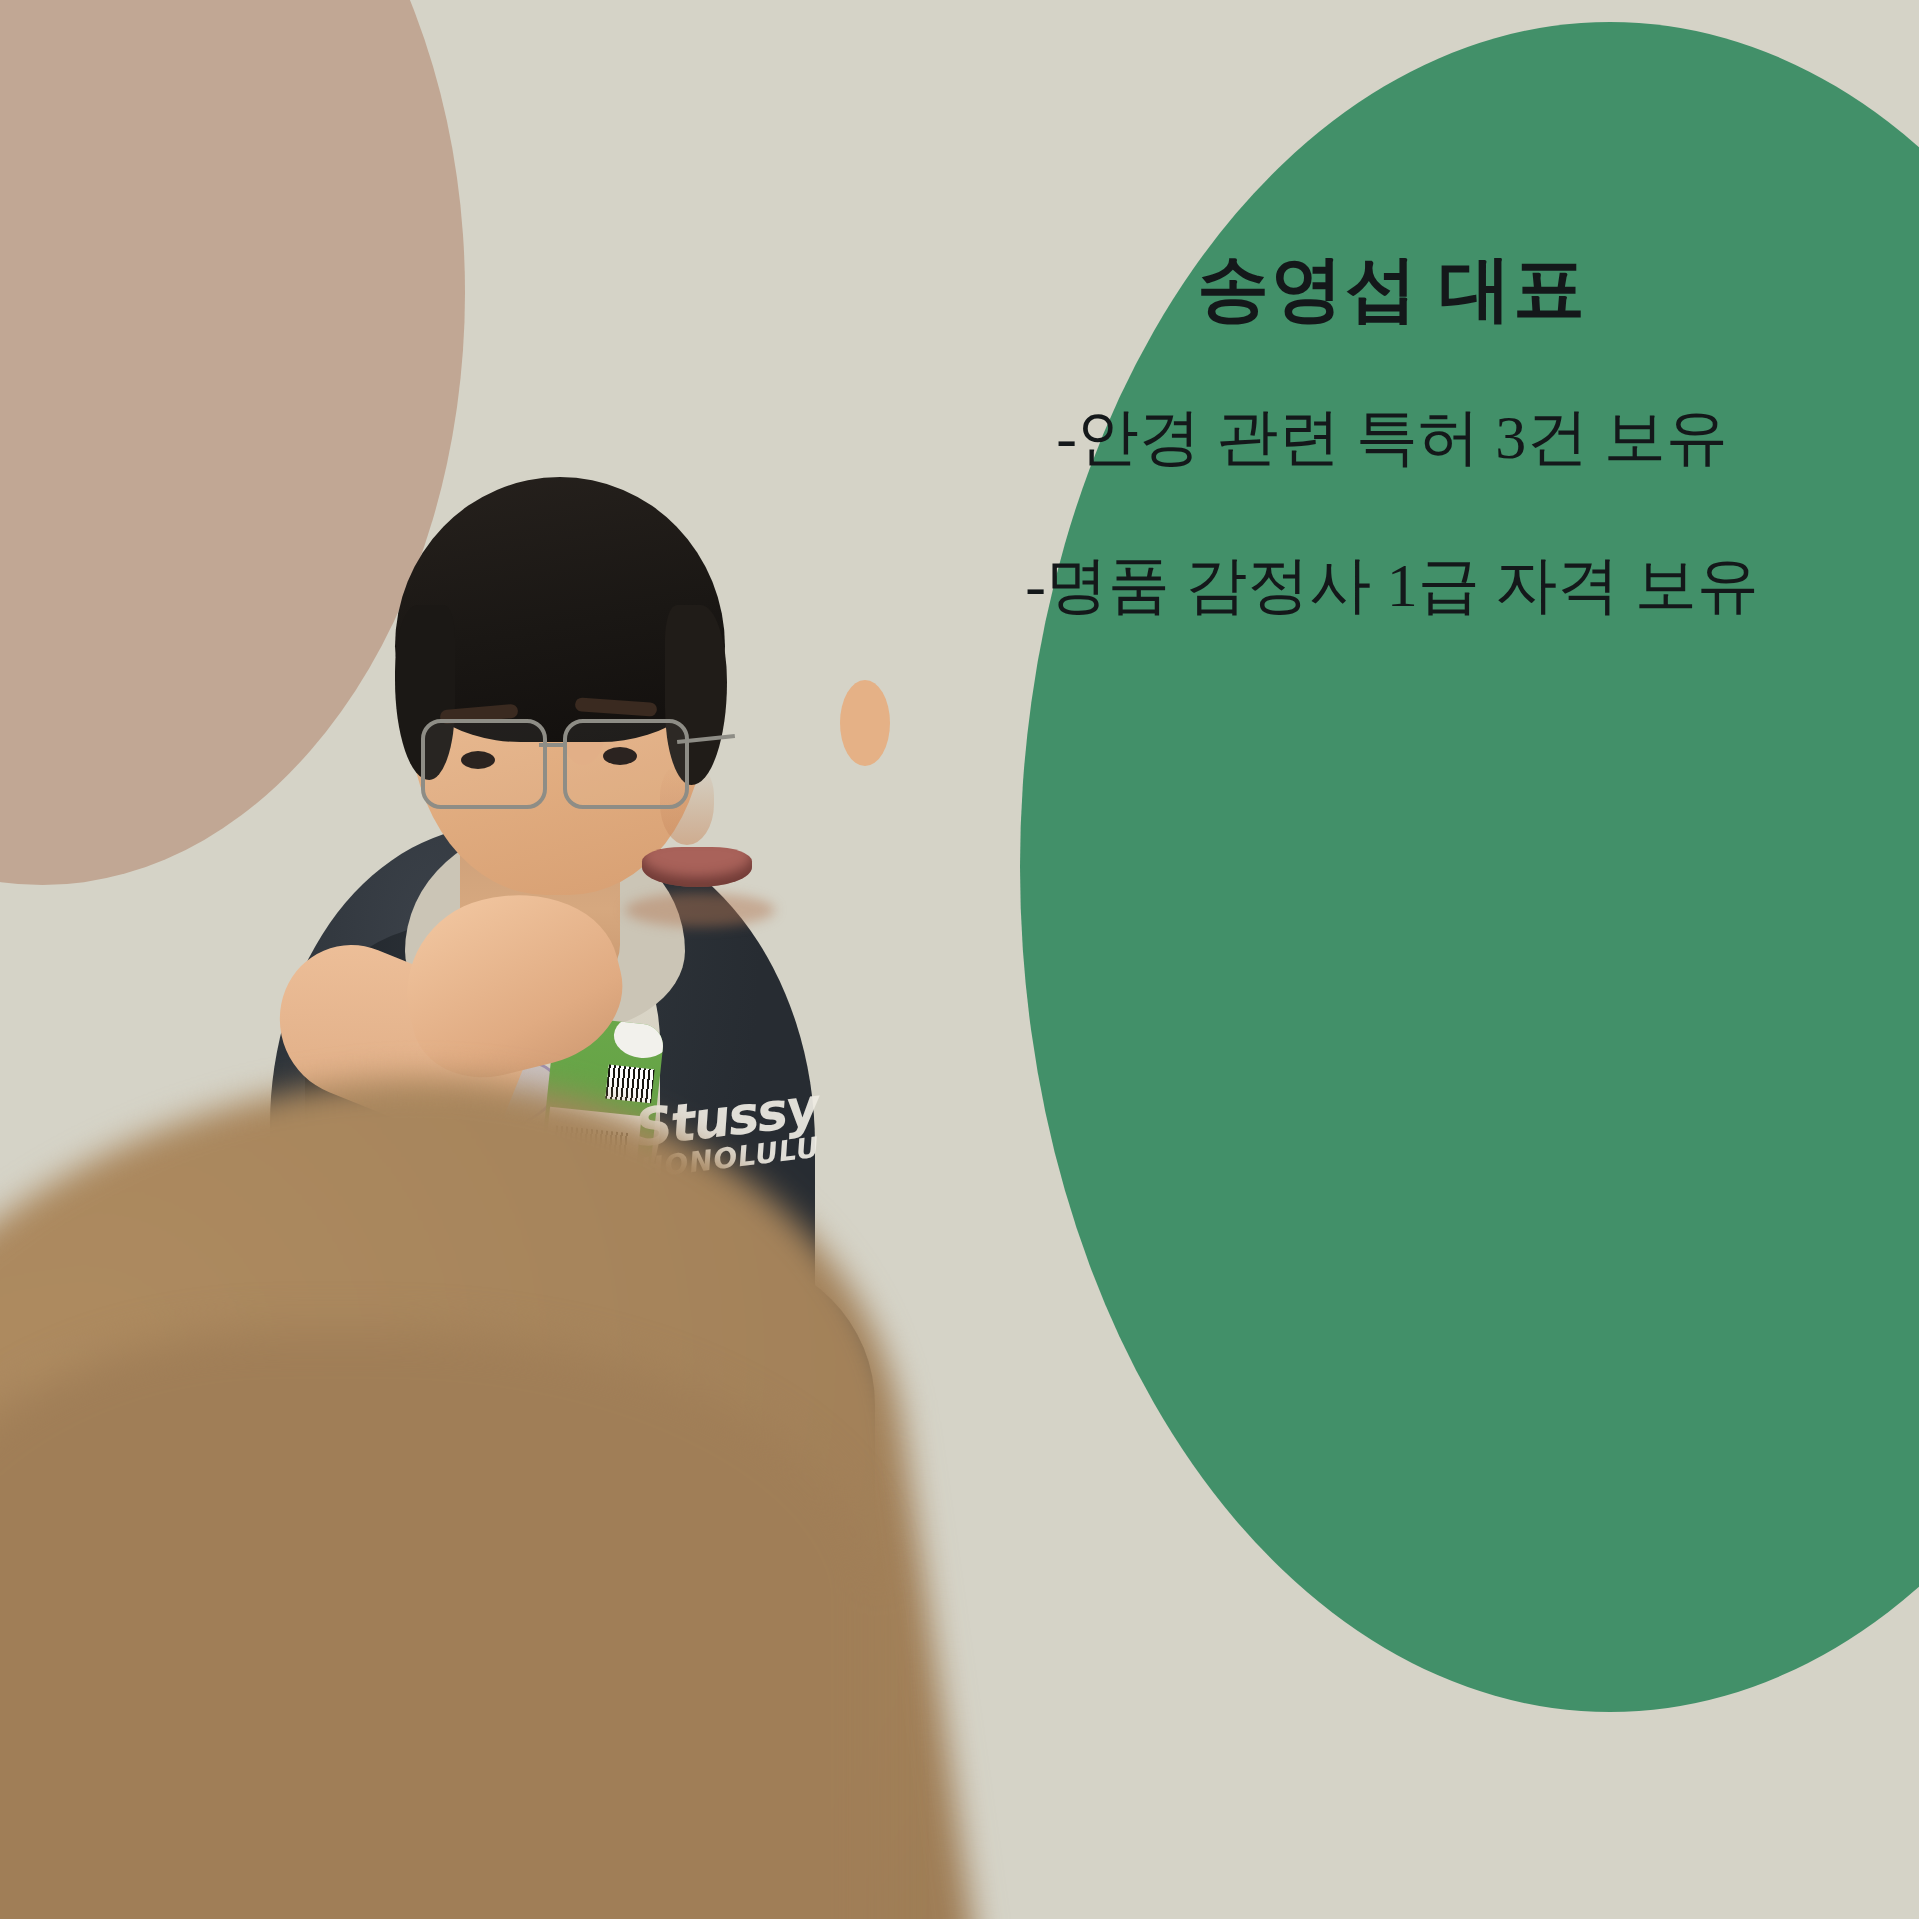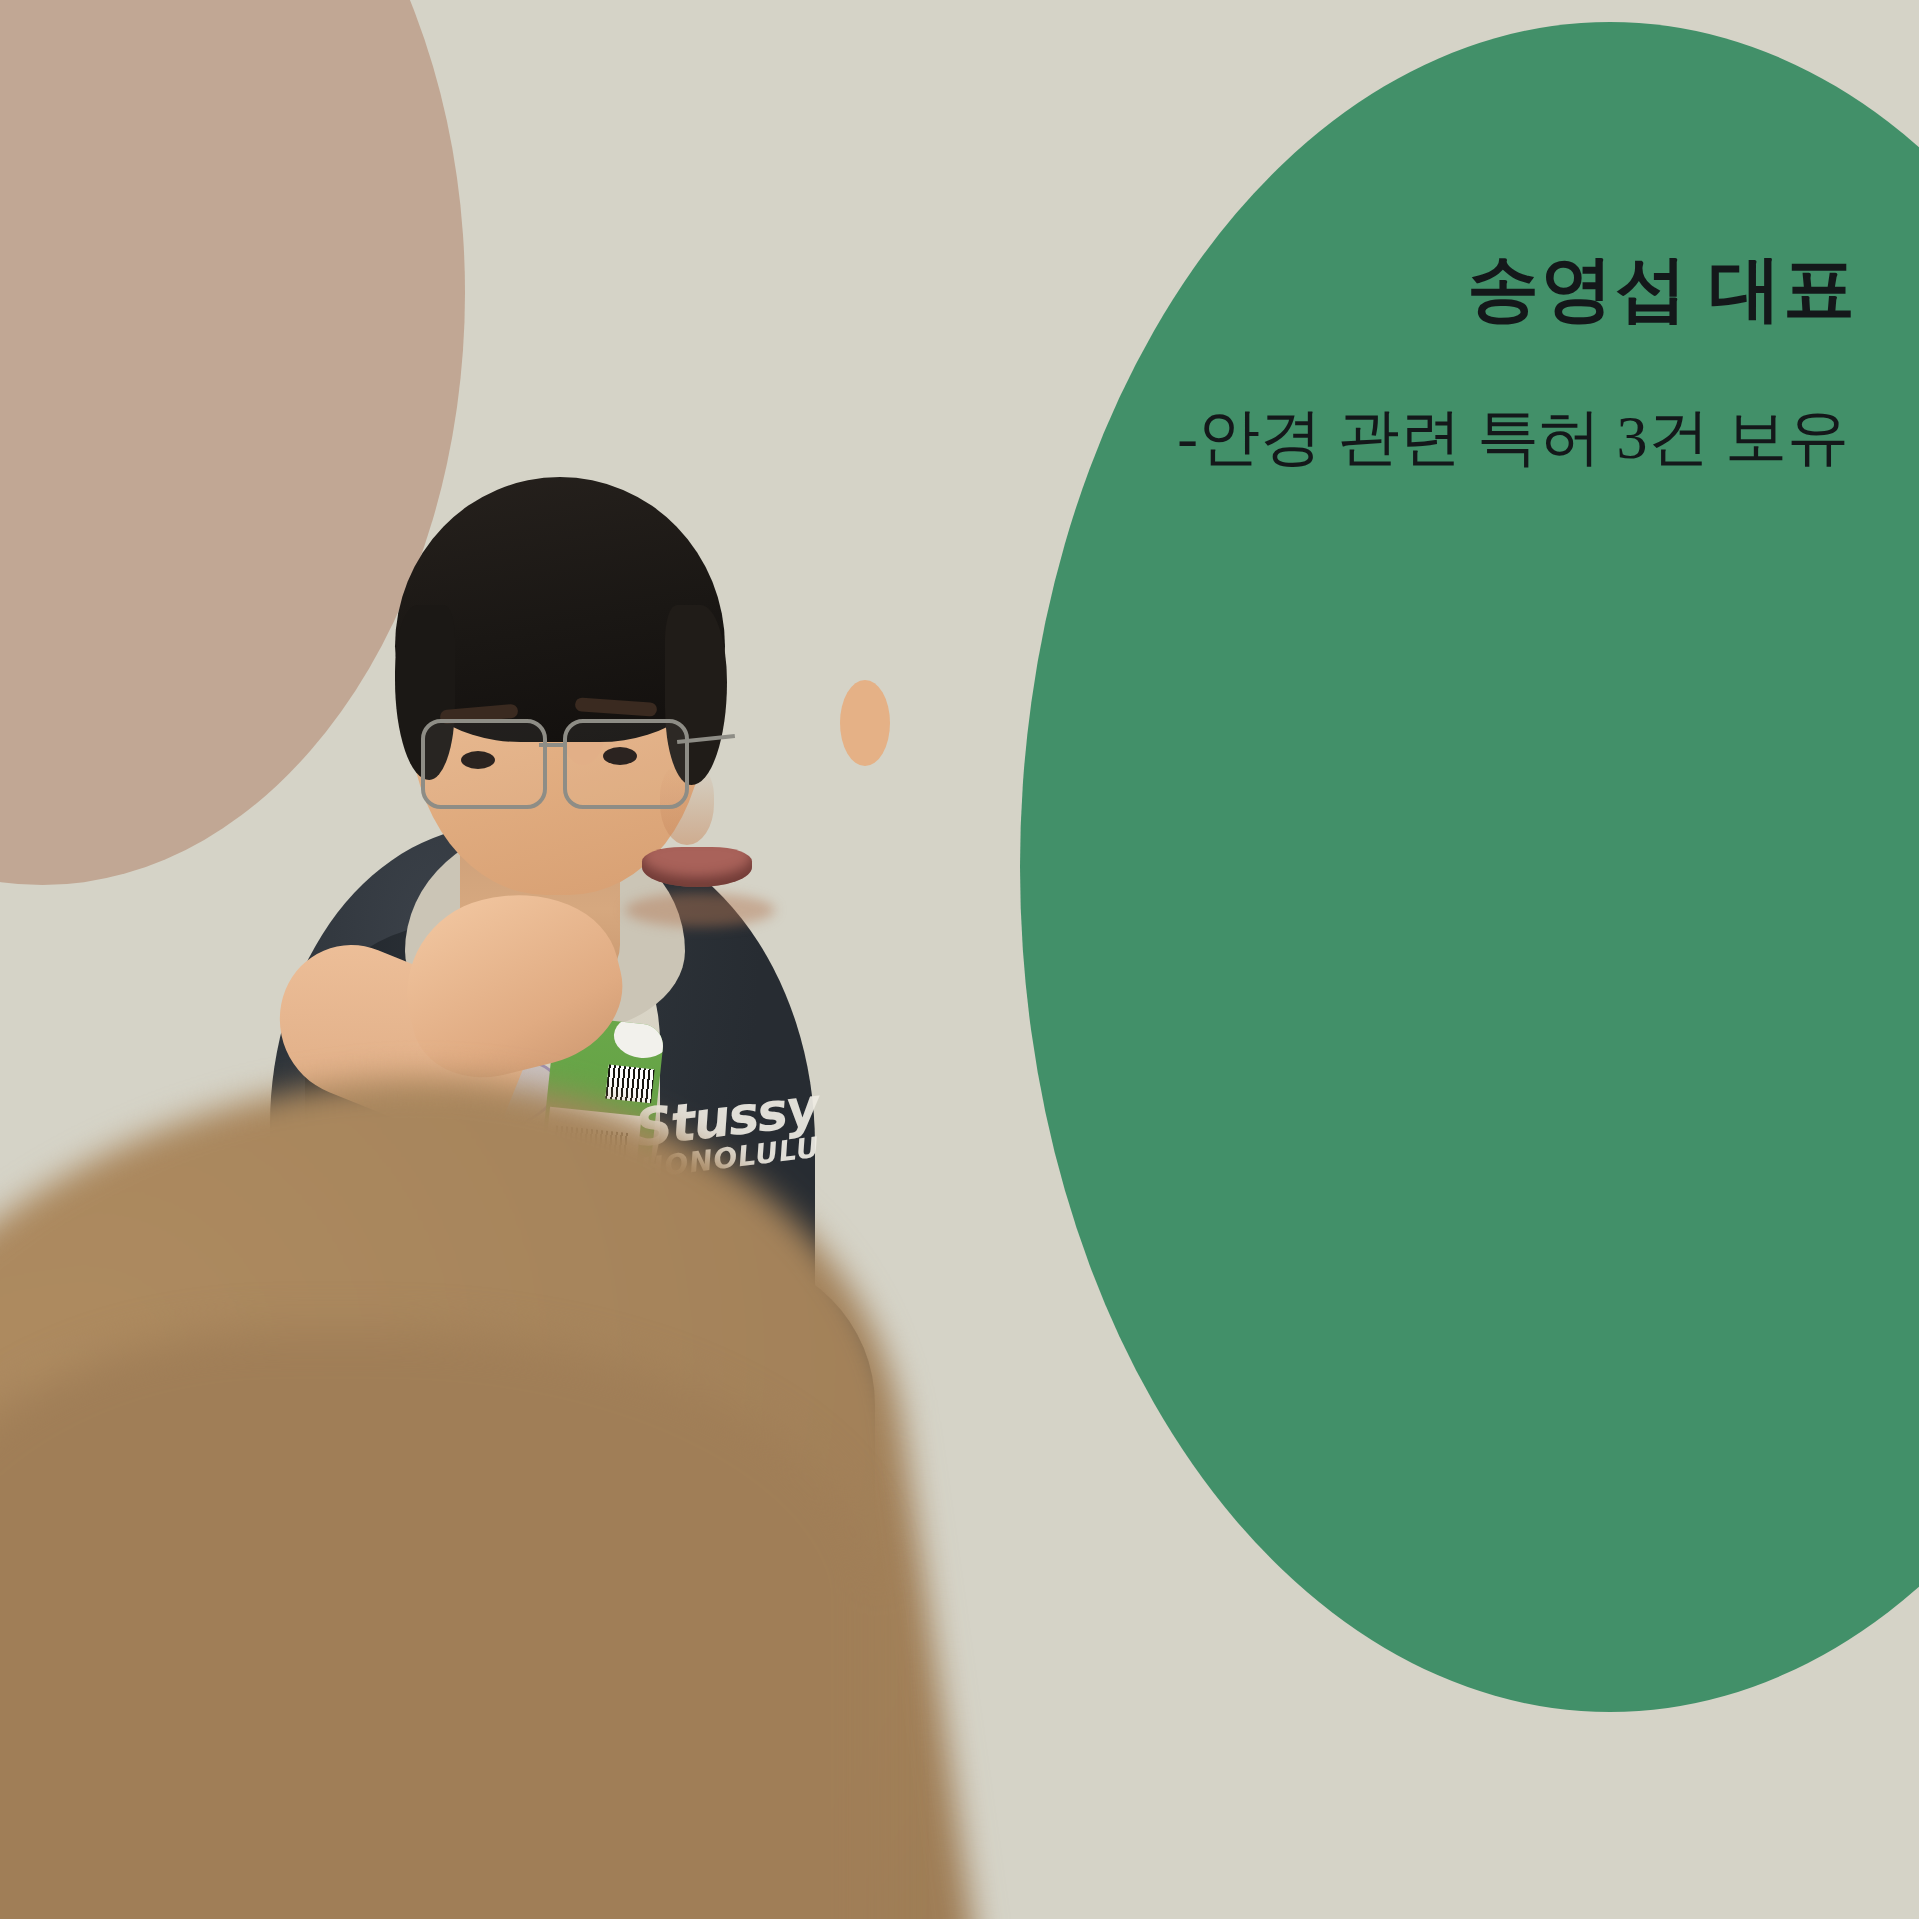--- a/index.html
+++ b/index.html
@@ -420,21 +420,21 @@
     border-radius: 40% 50% 0 0 / 40% 38% 0 0;
     filter: blur(20px);
   }
 
   
   .text-col {
     position: absolute;
     right: 62px;
     top: 250px;
     width: 930px;
-    text-align: right;
+    text-align: center;
     color: #14181a;
   }
   .headline {
     font-size: 72px;
     line-height: 1.1;
     letter-spacing: 2px;
     margin: 0 0 74px 0;
     white-space: nowrap;
   }
   .bullet-list {
@@ -516,16 +516,17 @@
     </div>
 
     <div class="foreground-blur"></div>
     <div class="foreground-blur2"></div>
   </div>
 
   <div class="text-col">
     <h1 class="headline">송영섭 대표</h1>
     <ul class="bullet-list">
       <li>-안경 관련 특허 3건 보유</li>
+      <li>-명품 감정사 1급 자격 보유</li>
     </ul>
   </div>
 
 </div>
 
 </body></html>

